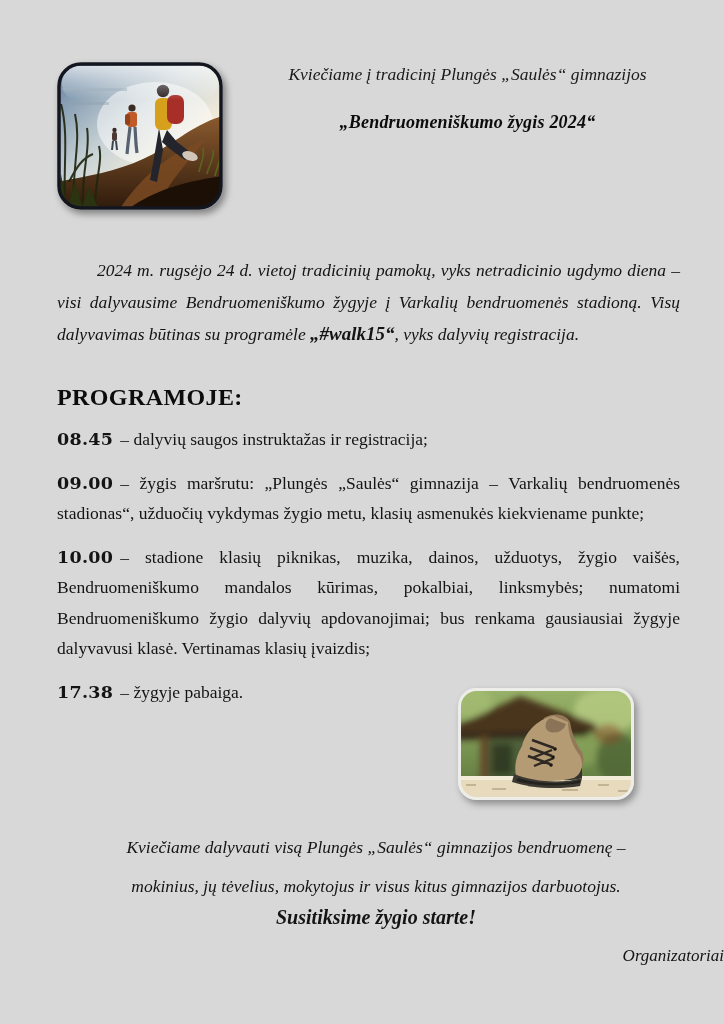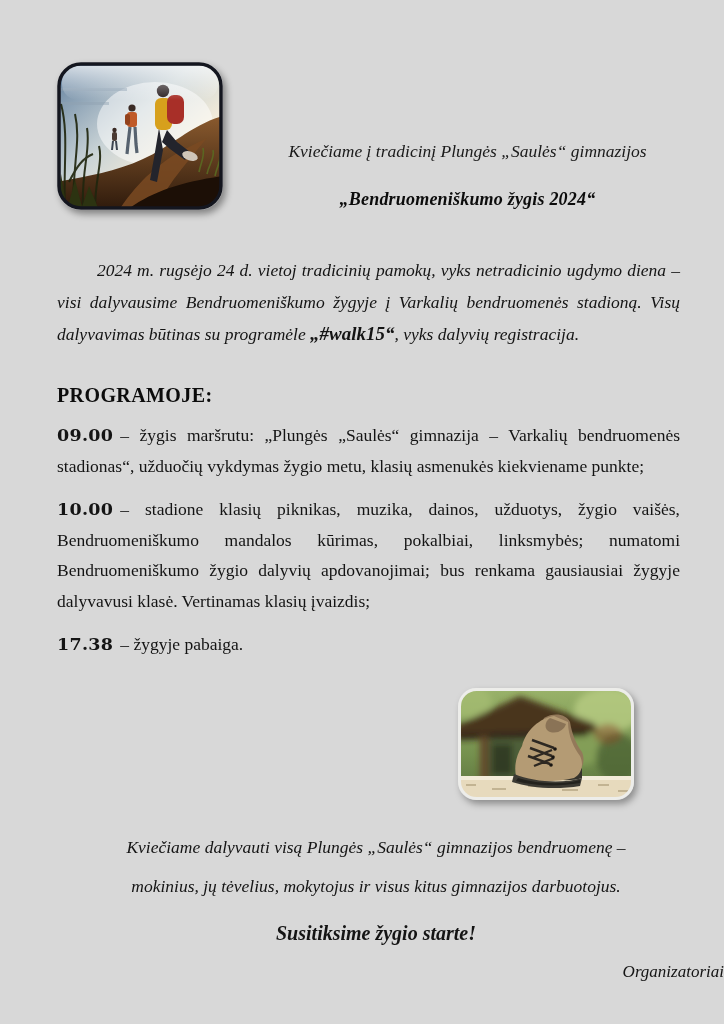--- a/index.html
+++ b/index.html
@@ -14,21 +14,21 @@
     width:724px;
     height:1024px;
     margin:0 auto;
     background:#d8d8d8;
     color:#141414;
     overflow:hidden;
   }
   
   .hero{
     display:flex;
-    align-items:flex-end;
+    align-items:flex-start;
     padding:62px 30px 0 57px;
   }
   .photo-frame{
     flex:none;
     border-radius:24px;
     box-shadow:3px 4px 7px rgba(0,0,0,.40);
     line-height:0;
   }
   .hero-text{
     flex:1;
@@ -67,21 +67,21 @@
   .walk-app{
     font-weight:700;
     font-size:19px;
   }
   
   .program{
     margin:0 44px 0 57px;
   }
   .program h2{
     margin:34px 0 0 0;
-    font-size:20px;
+    font-size:24px;
     font-weight:700;
     letter-spacing:.4px;
     color:#0c0c0c;
   }
   .program-item{
     margin:13px 0 0 0;
     font-size:17.5px;
     line-height:30.5px;
     text-align:justify;
     text-align-last:left;
@@ -109,21 +109,21 @@
     text-align:center;
     padding-left:28px;
   }
   .closing-invite{
     margin:0 70px;
     font-style:italic;
     font-size:17.5px;
     line-height:39px;
   }
   .meet-line{
-    margin:16px 0 0 0;
+    margin:0 0 0 0;
     font-style:italic;
     font-weight:700;
     font-size:20px;
   }
   .org-line{
     margin:17px 0 0 0;
     font-style:italic;
     font-size:17px;
     text-align:right;
   }
@@ -211,20 +211,21 @@
   </header>
 
   <section class="lead">
     <p><span>2024 m. rugsėjo 24 d. vietoj tradicinių pamokų, vyks netradicinio ugdymo diena – visi dalyvausime Bendruomeniškumo žygyje į Varkalių bendruomenės stadioną. Visų dalyvavimas būtinas su programėle </span><span class="walk-app">„#walk15“</span><span>, vyks dalyvių registracija.</span></p>
   </section>
 
   <section class="program">
     <h2>PROGRAMOJE:</h2>
 
 
+    <p class="program-item"><span class="time">08.45</span><span>– dalyvių saugos instruktažas ir  registracija;</span></p>
 
     <p class="program-item"><span class="time">09.00</span><span>– žygis maršrutu: „Plungės „Saulės“ gimnazija – Varkalių bendruomenės stadionas“, užduočių vykdymas žygio metu, klasių asmenukės kiekviename punkte;</span></p>
 
     <p class="program-item"><span class="time">10.00</span><span>– stadione klasių piknikas, muzika, dainos, užduotys, žygio vaišės, Bendruomeniškumo mandalos kūrimas, pokalbiai, linksmybės; numatomi Bendruomeniškumo žygio dalyvių apdovanojimai; bus renkama gausiausiai žygyje dalyvavusi klasė. Vertinamas klasių įvaizdis;</span></p>
 
     <p class="program-item"><span class="time">17.38</span><span>– žygyje pabaiga.</span></p>
   </section>
 
   <div class="boots-pos photo-frame" style="border-radius:18px;" title="Hiking boots standing on a wooden board">
     <svg width="176" height="112" viewBox="0 0 176 112" aria-hidden="true">

